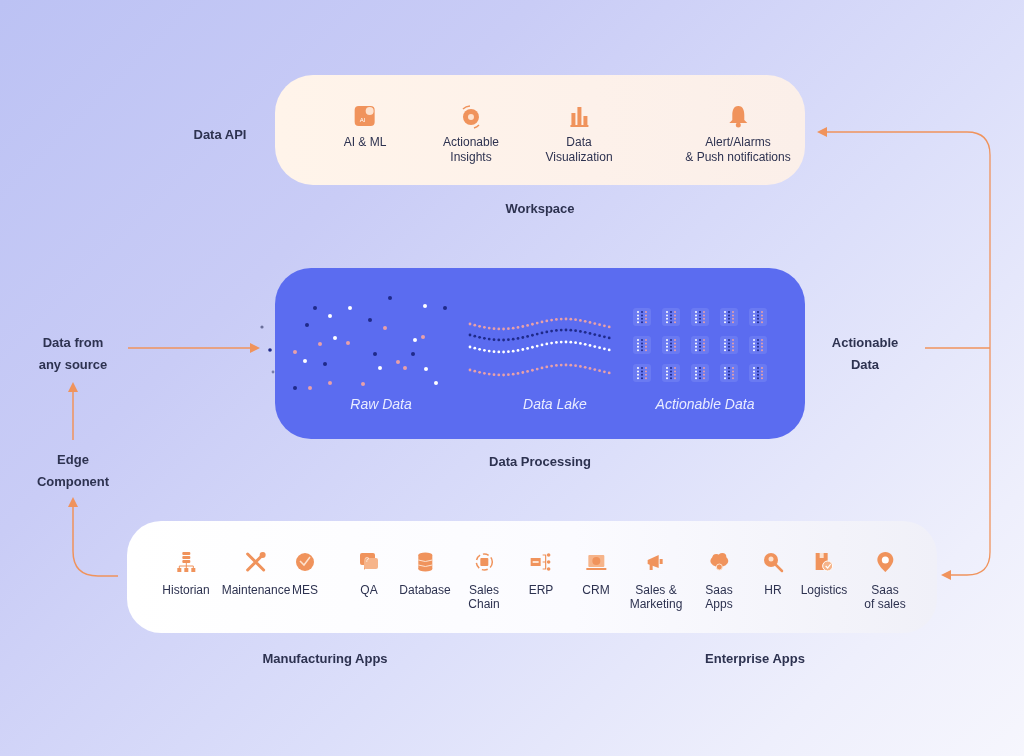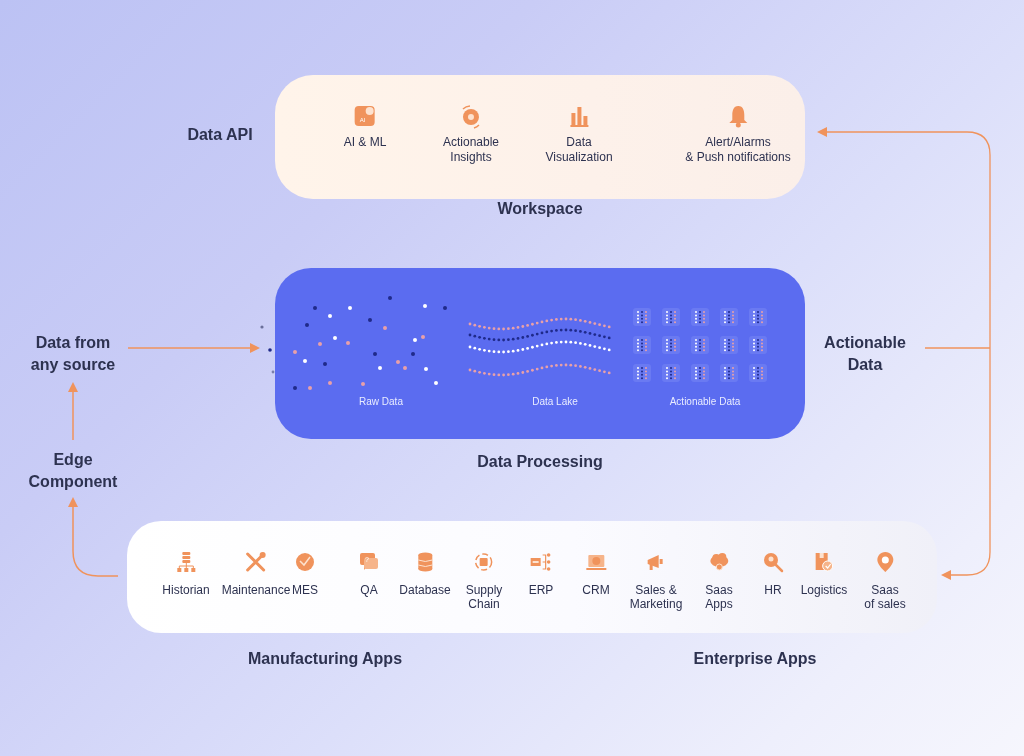--- a/index.html
+++ b/index.html
@@ -6,38 +6,38 @@
   body {
     width: 1024px; height: 756px; overflow: hidden; position: relative;
     font-family: "Liberation Sans", "DejaVu Sans", sans-serif;
     background: linear-gradient(135deg, #bcc2f4 0%, #c9ccf6 30%, #dcdffa 60%, #eeeffc 85%, #f6f6fd 100%);
     color: #2b2f4a;
   }
   .label {
     position: absolute; font-weight: bold; color: #2d3250; text-align: center;
     line-height: 22px;
   }
-  .big { font-size: 16px; }
+  .big { font-size: 13px; }
   .workspace-box {
-    position: absolute; left: 275px; top: 75px; width: 530px; height: 124px;
+    position: absolute; left: 275px; top: 75px; width: 530px; height: 110px;
     border-radius: 38px;
     background: linear-gradient(90deg, #fff4ea 0%, #fdf1ea 60%, #fbefe9 100%);
   }
   .ws-item {
     position: absolute; top: 28px; text-align: center; font-size: 12px; color: #2d3250;
     line-height: 15px; transform: translateX(-50%); white-space: nowrap;
   }
   .ws-item .ico { width: 26px; height: 26px; margin: 0 auto 6px; display: block; }
   .proc-box {
     position: absolute; left: 275px; top: 268px; width: 530px; height: 171px;
     border-radius: 36px; background: #5b6cf0;
   }
   .proc-caption {
-    position: absolute; top: 128px; color: #e9ecff; font-size: 10px;
-    transform: translateX(-50%); white-space: nowrap;
+    position: absolute; top: 128px; color: #e9ecff; font-size: 14px;
+    transform: translateX(-50%); white-space: nowrap; font-style: italic;
   }
   .apps-box {
     position: absolute; left: 127px; top: 521px; width: 810px; height: 112px;
     border-radius: 34px;
     background: linear-gradient(90deg, #ffffff 0%, #fbfbff 55%, #f0f0f8 100%);
   }
   .app-item {
     position: absolute; top: 30px; text-align: center; font-size: 12px; color: #2d3250;
     line-height: 14px; transform: translateX(-50%); white-space: nowrap;
   }
@@ -559,21 +559,21 @@
           <path d="M4,9 Q11,12 18,9 M4,14 Q11,17 18,14" stroke="#fde2cf" stroke-width="1" fill="none"></path>
         </svg>
     <div class="l1">Database</div>
     <div class="l2"></div>
   </div>
       <div class="app-item" style="left: 357px;">
     <svg class="ico" viewBox="0 0 22 22">
           <circle cx="11" cy="11" r="8" stroke="#f0935c" stroke-width="1.5" fill="none" stroke-dasharray="6 3"></circle>
           <rect x="7" y="7" width="8" height="8" rx="1" fill="#f0935c"></rect>
         </svg>
-    <div class="l1">Supply</div>
+    <div class="l1">Sales</div>
     <div class="l2">Chain</div>
   </div>
       <div class="app-item" style="left: 414px;">
     <svg class="ico" viewBox="0 0 22 22">
           <rect x="1" y="7" width="10" height="8" fill="#f0935c"></rect>
           <rect x="3" y="10" width="6" height="2" fill="#fde2cf"></rect>
           <path d="M13,4 H16 V18 H13 M16,11 H13" stroke="#f0935c" stroke-width="1.2" fill="none"></path>
           <circle cx="19" cy="4" r="1.8" fill="#f0935c"></circle>
           <circle cx="19" cy="11" r="1.8" fill="#f0935c"></circle>
           <circle cx="19" cy="18" r="1.8" fill="#f0935c"></circle>

